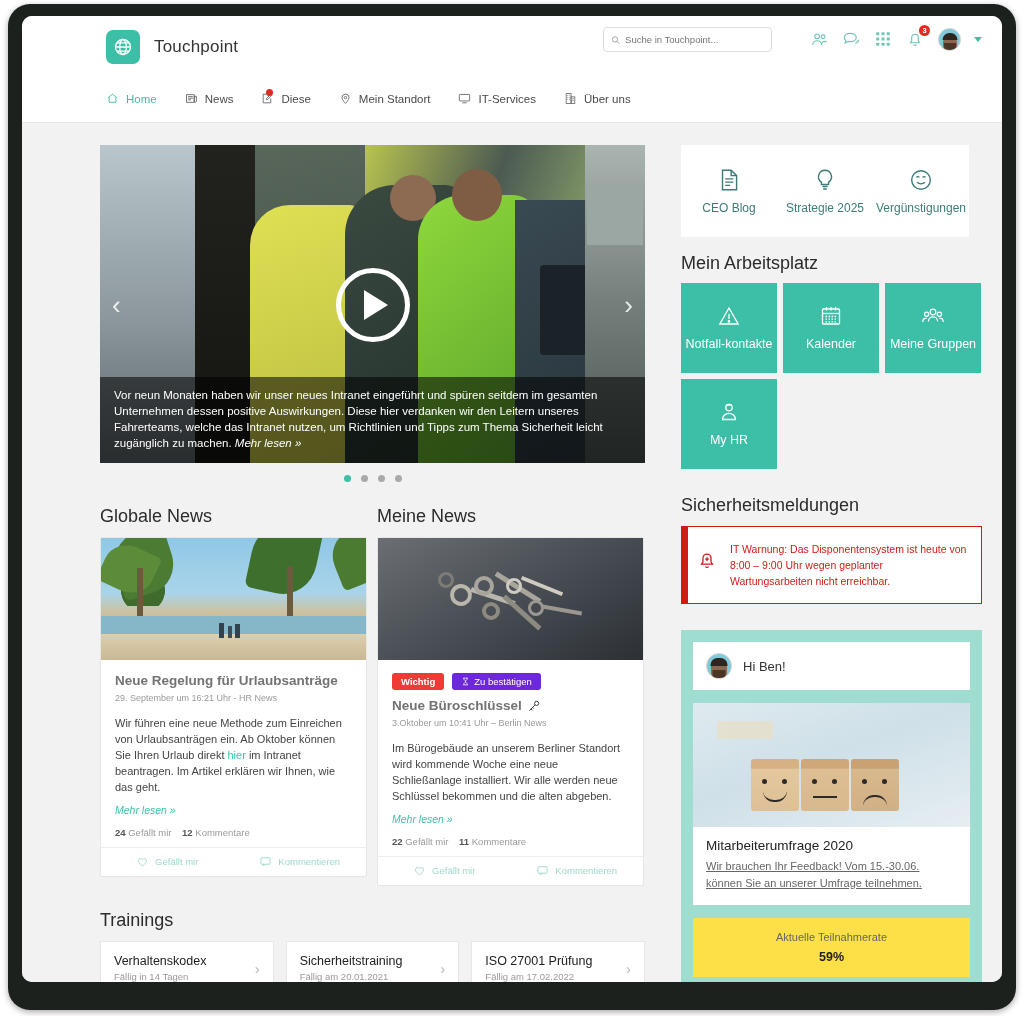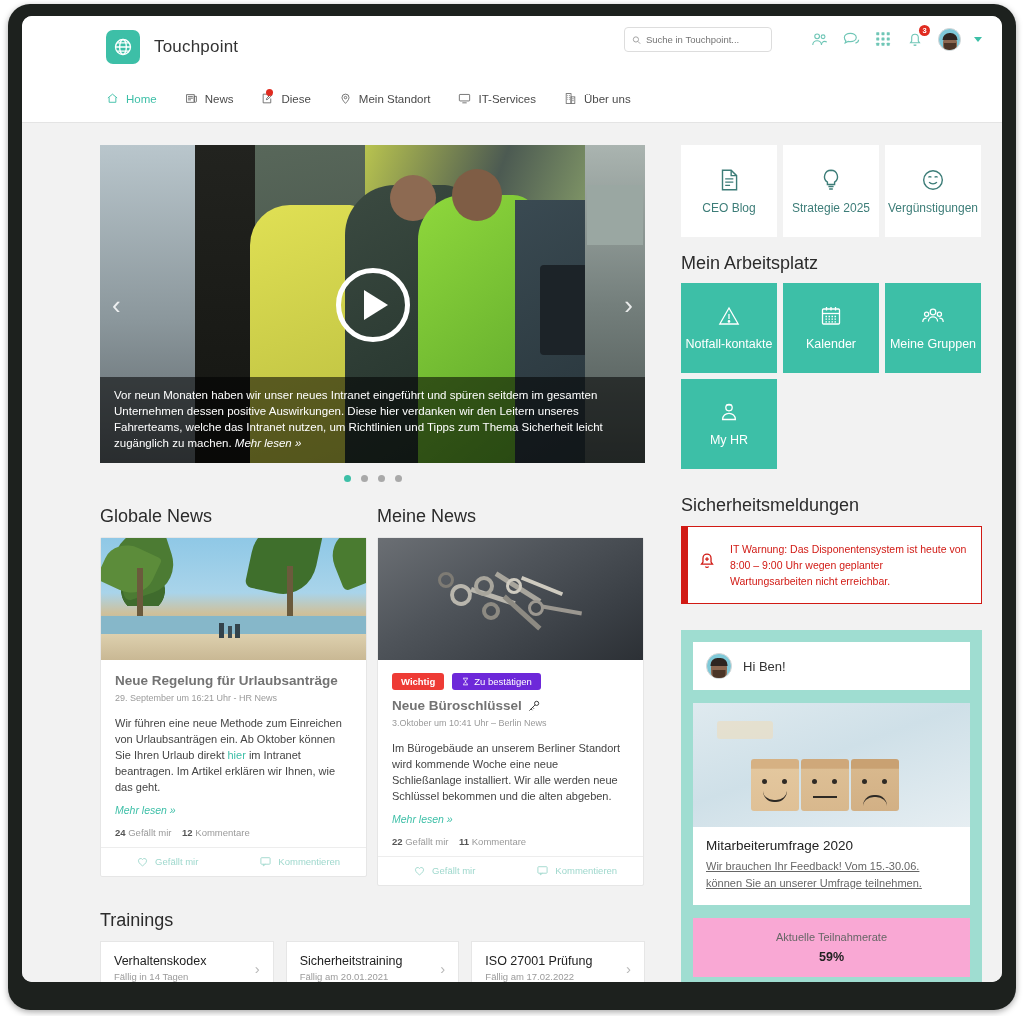--- a/index.html
+++ b/index.html
@@ -40,21 +40,21 @@
   }
   .brand-logo {
     width: 34px; height: 34px; border-radius: 7px;
     background: #3dbfa7;
     display: flex; align-items: center; justify-content: center;
   }
   .brand-name { font-size: 17px; color: #333; letter-spacing: .2px; }
 
   .searchbox {
     position: absolute; right: 230px; top: 11px;
-    width: 148px; height: 25px;
+    width: 169px; height: 25px;
     border: 1px solid #ddd; border-radius: 4px;
     background: #fff;
     display: flex; align-items: center; padding: 4px 7px; gap: 5px;
   }
   .searchbox input {
     border: 0; outline: 0; font-size: 9.5px; color: #888;
     width: 100%; font-family: "Liberation Sans", sans-serif;
     background: transparent;
   }
   .topicons {
@@ -198,21 +198,21 @@
   .train-row { display: flex; gap: 12px; }
   .train-card {
     flex: 1; background: #fff; border: 1px solid #e6e6e6;
     padding: 12px 13px; display: flex; align-items: center; cursor: pointer; gap: 12px;
   }
   .train-card .tt { font-size: 12.5px; color: #222; }
   .train-card .ts { font-size: 9.5px; color: #9a9a9a; margin-top: 3px; }
   .train-card .chev { margin-left: auto; color: #b8b8b8; font-size: 15px; }
 
   
-  .ql-row { display: flex; gap: 6px; }
+  .ql-row { display: flex; }
   .ql-tile {
     width: 96px; height: 92px; background: #fff;
     display: flex; flex-direction: column; align-items: center; justify-content: center;
     gap: 8px; color: #3d7d78; font-size: 12px; text-align: center;
     line-height: 15px; cursor: pointer;
   }
   .wp-title { font-size: 18px; color: #2b2b2b; margin: 16px 0 9px 0; }
   .wp-grid { display: grid; grid-template-columns: repeat(3,96px); gap: 6px; }
   .wp-tile {
     height: 90px; background: #3dbfa7; color: #fff;
@@ -232,21 +232,21 @@
   .survey { margin-top: 26px; background: #9fddd1; padding: 12px; }
   .survey-greet {
     background: #fff; padding: 11px 13px; display: flex; align-items: center; gap: 11px;
     font-size: 13px; color: #333;
   }
   .survey-img { margin-top: 13px; height: 124px; width: 100%; position: relative; overflow: hidden;
     background: linear-gradient(160deg,#dfeaef 0%,#cfe0e8 45%,#e6eef2 100%); }
   .survey-body { background: #fff; padding: 11px 13px 13px 13px; }
   .survey-title { font-size: 13.5px; color: #222; margin-bottom: 5px; }
   .survey-link { font-size: 11px; line-height: 17px; color: #666; text-decoration: underline; cursor: pointer; display:block;}
-  .survey-rate { background: #f9a8d4; margin-top: 13px; padding: 13px; text-align: center; }
+  .survey-rate { background: #fde047; margin-top: 13px; padding: 13px; text-align: center; }
   .survey-rate .lbl { font-size: 11px; color: #666; }
   .survey-rate .val { font-size: 12.5px; font-weight: bold; color: #222; margin-top: 7px; }
 
   svg { display: block; }
 </style>
 </head>
 <body>
 
 <div id="device-frame">
 <div id="screen">

